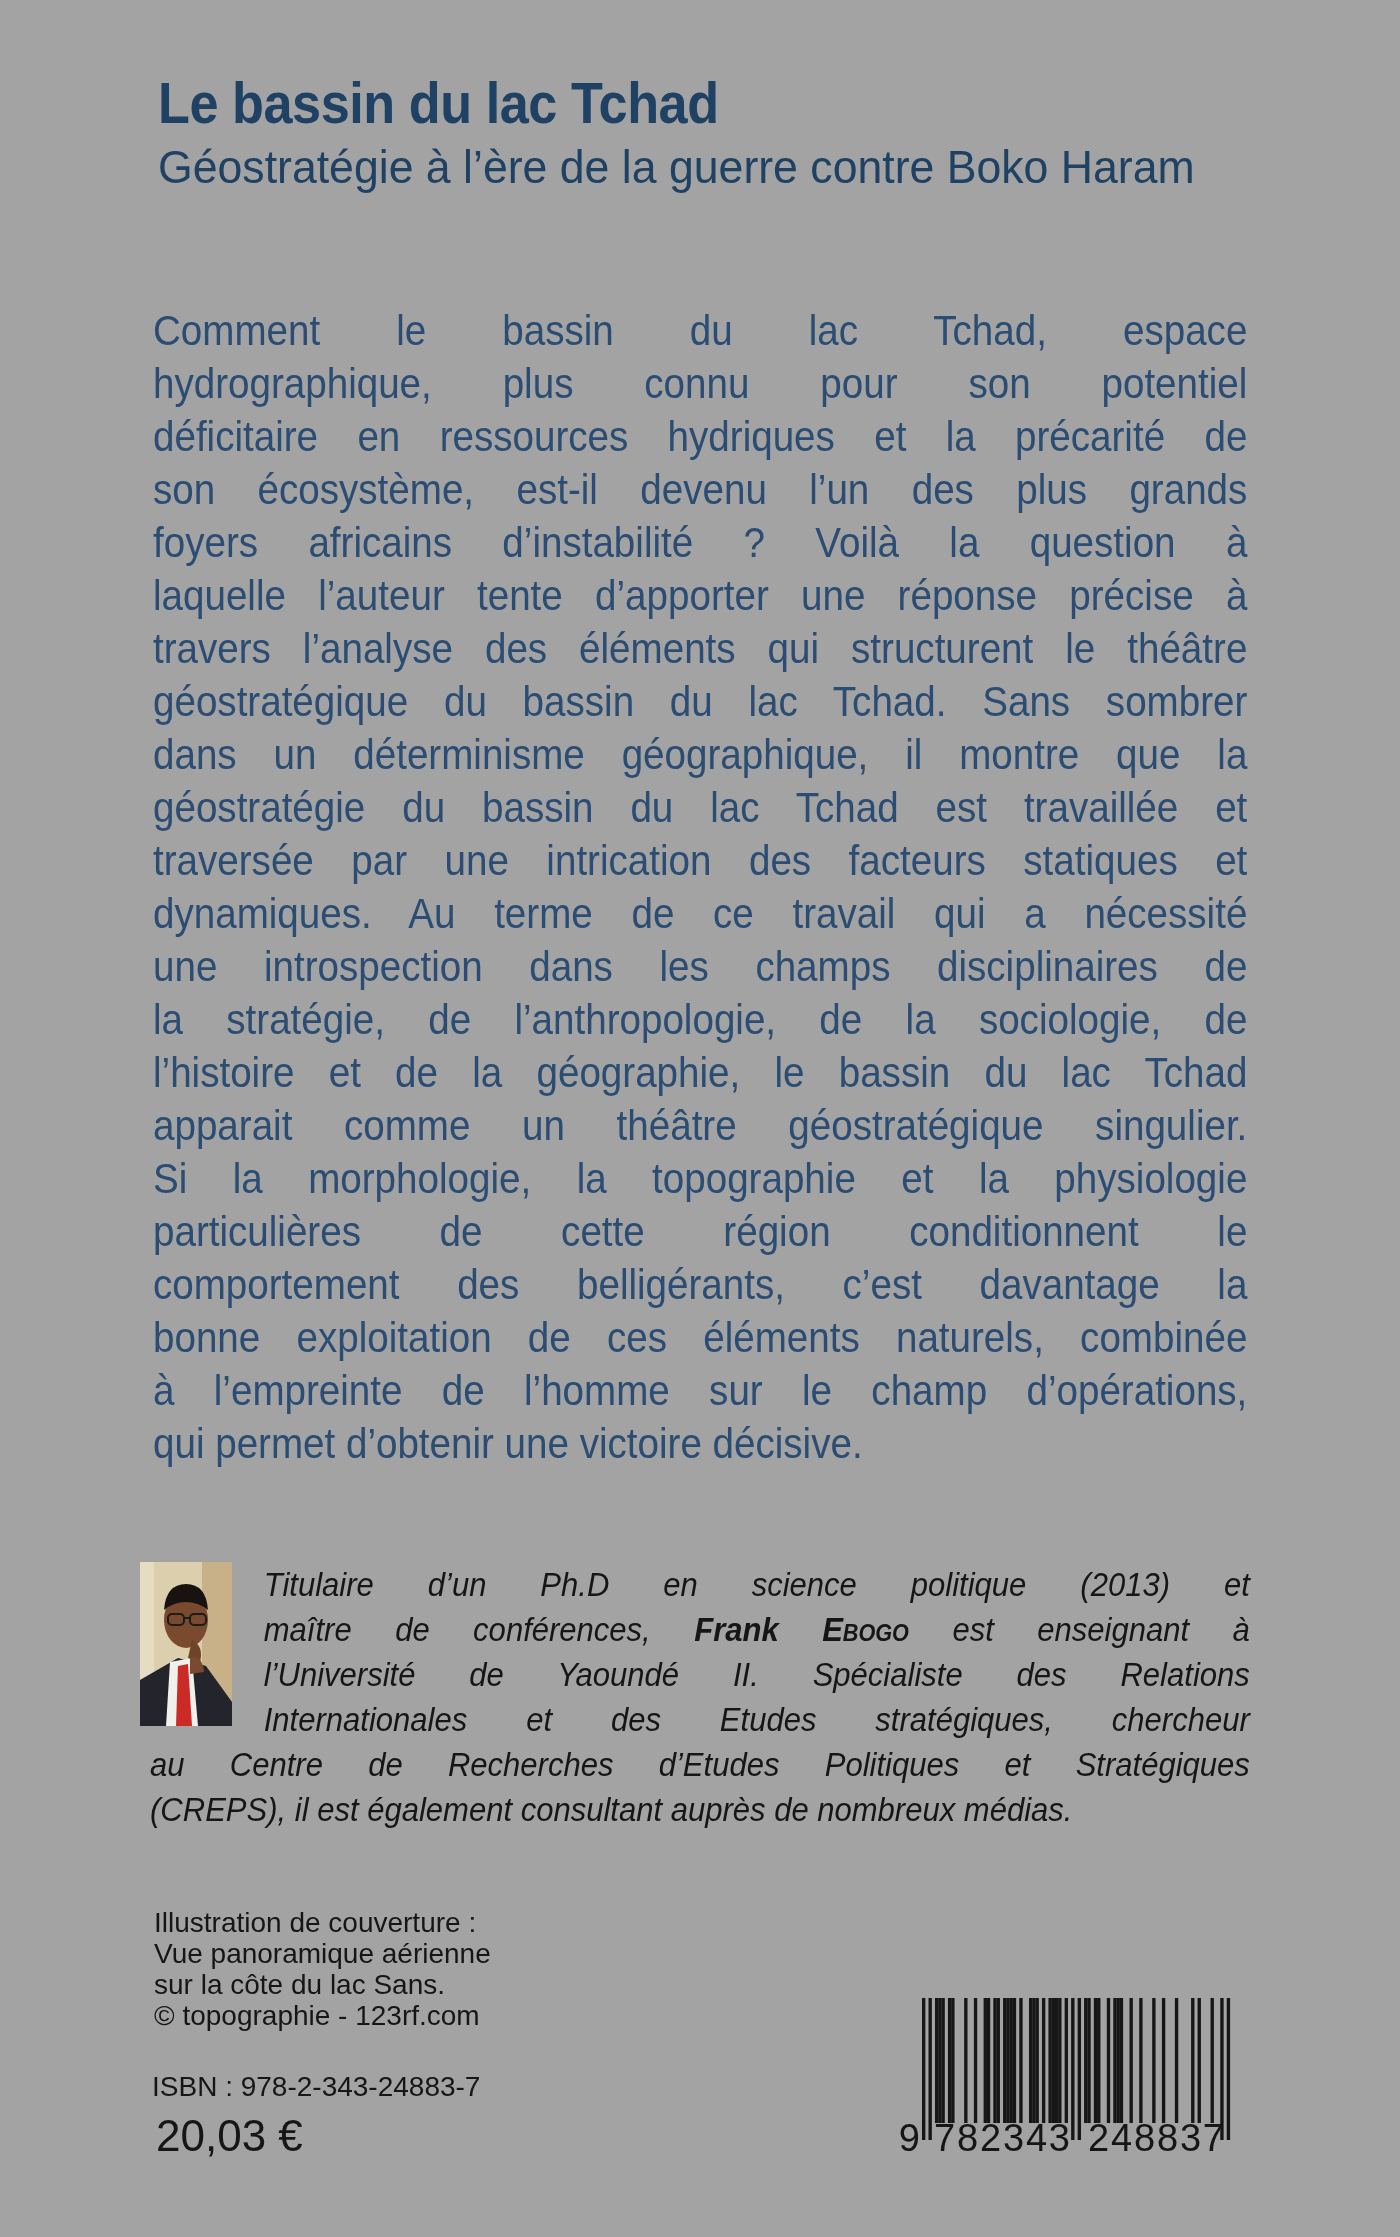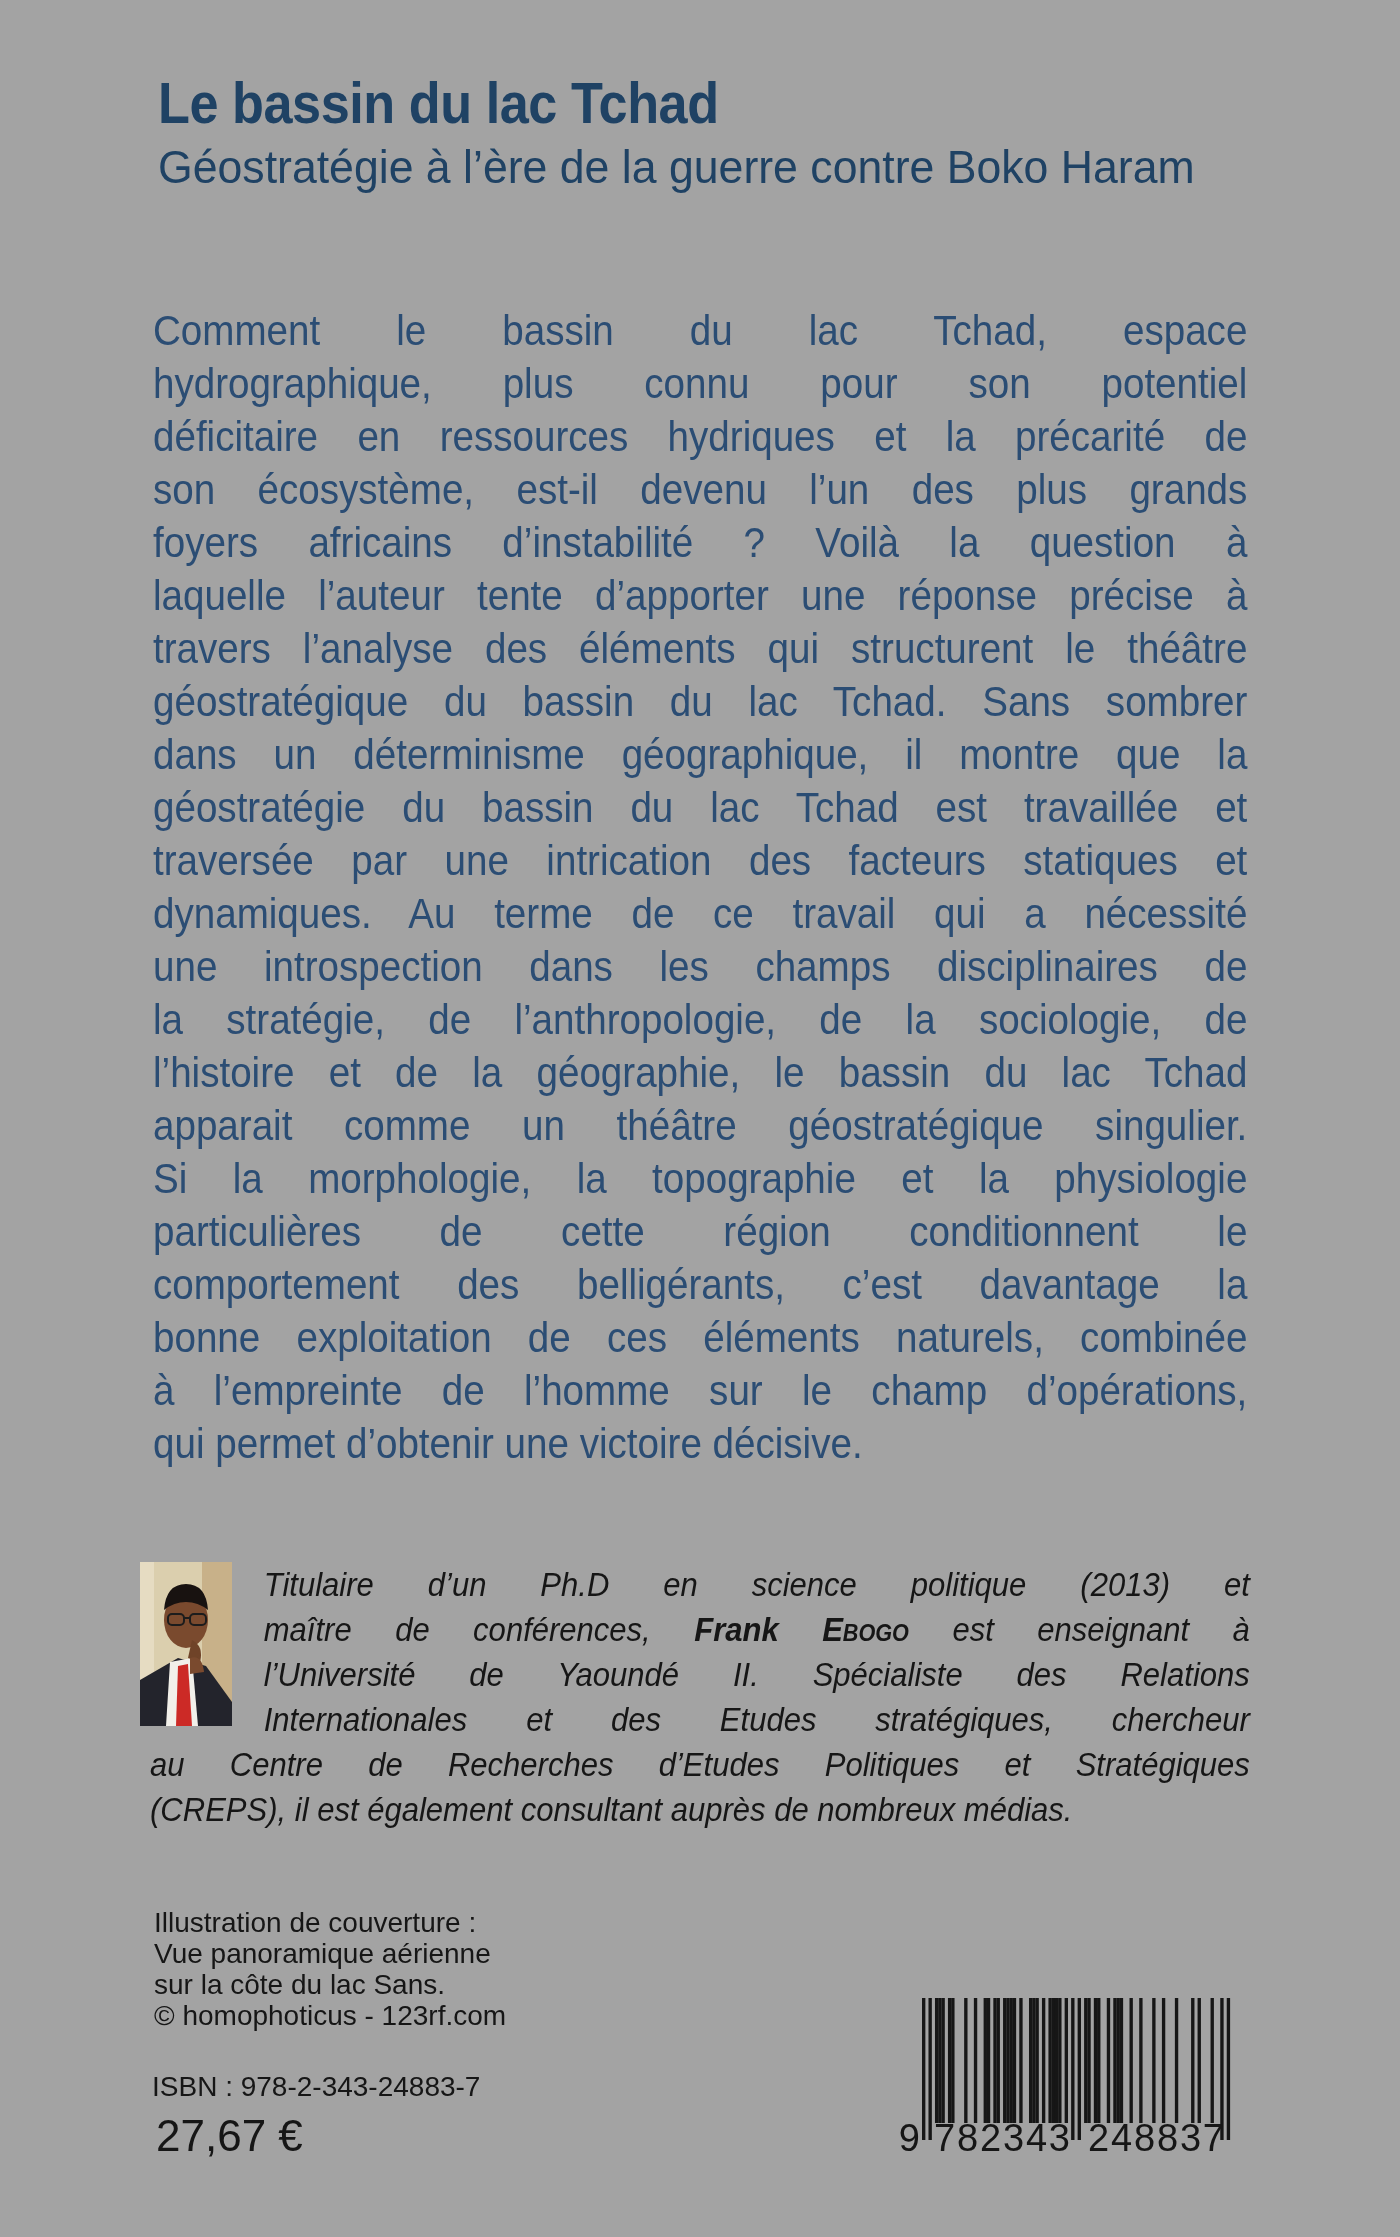--- a/index.html
+++ b/index.html
@@ -98,25 +98,25 @@
     <div class="bio-line indent">l’Université de Yaoundé II. Spécialiste des Relations</div>
     <div class="bio-line indent">Internationales et des Etudes stratégiques, chercheur</div>
     <div class="bio-line">au Centre de Recherches d’Etudes Politiques et Stratégiques</div>
     <div class="bio-line last">(CREPS), il est également consultant auprès de nombreux médias.</div>
   </div>
 
   <div class="note">
     <div class="note-line">Illustration de couverture :</div>
     <div class="note-line">Vue panoramique aérienne</div>
     <div class="note-line">sur la côte du lac Sans.</div>
-    <div class="note-line">© homophoticus - 123rf.com</div>
+    <div class="note-line">© topographie - 123rf.com</div>
   </div>
 
   <div class="isbn">ISBN : 978-2-343-24883-7</div>
-  <div class="price">27,67 €</div>
+  <div class="price">20,03 €</div>
 
   <div class="barcode">
     <svg id="barcode-svg" viewBox="0 0 360 170" xmlns="http://www.w3.org/2000/svg">
       <g id="barcode-bars">
           <rect x="32.00" y="0" width="3.36" height="142" fill="#161616"></rect>
           <rect x="38.48" y="0" width="3.36" height="142" fill="#161616"></rect>
           <rect x="44.97" y="0" width="3.36" height="125" fill="#161616"></rect>
           <rect x="48.21" y="0" width="3.36" height="125" fill="#161616"></rect>
           <rect x="51.45" y="0" width="3.36" height="125" fill="#161616"></rect>
           <rect x="57.94" y="0" width="3.36" height="125" fill="#161616"></rect>

